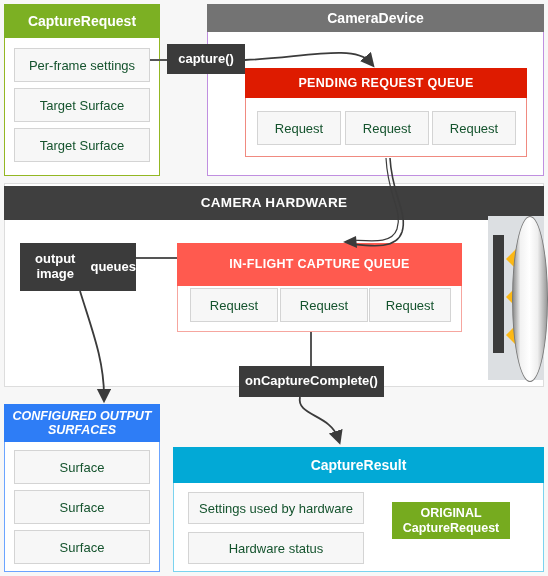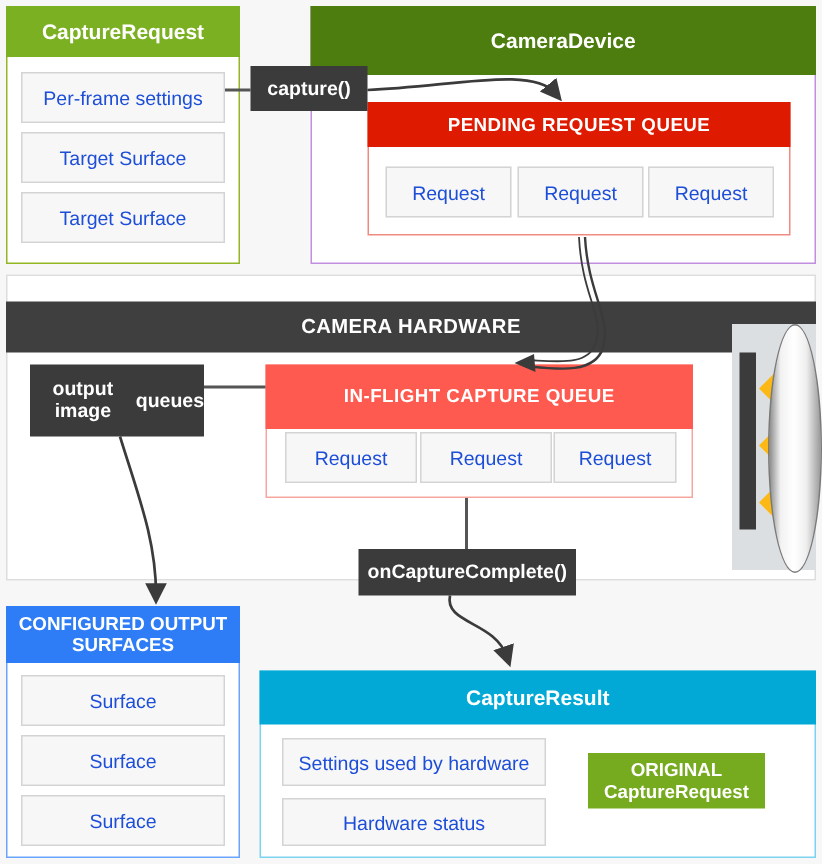--- a/index.html
+++ b/index.html
@@ -32,21 +32,21 @@
     line-height: 1.15;
   }
   .cell {
     position: absolute;
     box-sizing: border-box;
     background: #f7f7f7;
     border: 1px solid #d4d4d4;
     display: flex;
     align-items: center;
     justify-content: center;
-    color: #1d4ed8;
+    color: #14532d;
     font-size: 13px;
   }
   .dark-label {
     position: absolute;
     box-sizing: border-box;
     background: #3b3b3b;
     color: #ffffff;
     font-weight: bold;
     font-size: 13px;
     display: flex;
@@ -66,51 +66,51 @@
     z-index: 5;
   }
   
   #capreq-box { left: 4px; top: 4px; width: 156px; height: 172px;
                 border: 1px solid #93b723; }
   #capreq-hdr { left: 4px; top: 4px; width: 156px; height: 34px;
                 background: #7cb023; font-size: 14px; }
   
   #camdev-box { left: 207px; top: 4px; width: 337px; height: 172px;
                 border: 1px solid #c08fe0; }
-  #camdev-hdr { left: 207px; top: 4px; width: 337px; height: 46px;
-                background: #4d7c0f; font-size: 14px; }
+  #camdev-hdr { left: 207px; top: 4px; width: 337px; height: 28px;
+                background: #737373; font-size: 14px; }
   #pending-box { left: 245px; top: 68px; width: 282px; height: 89px;
                  border: 1px solid #f08a80; background:#fff; }
   #pending-hdr { left: 245px; top: 68px; width: 282px; height: 30px;
                  background: #de1b00; font-size: 12.5px; letter-spacing: .3px; }
   
   #hw-box { left: 4px; top: 183px; width: 540px; height: 204px;
             border: 1px solid #dddddd; }
-  #hw-hdr { left: 4px; top: 201px; width: 540px; height: 34px;
+  #hw-hdr { left: 4px; top: 186px; width: 540px; height: 34px;
             background: #3f3f3f; font-size: 13.5px; letter-spacing: .3px; }
   #inflight-box { left: 177px; top: 243px; width: 285px; height: 89px;
                   border: 1px solid #f6a69f; background:#fff; }
   #inflight-hdr { left: 177px; top: 243px; width: 285px; height: 43px;
                   background: #ff5a4f; font-size: 12.5px; letter-spacing: .3px; }
   
   #lens-panel { position:absolute; left: 488px; top: 216px; width: 56px;
                 height: 164px; background: #dcdfe2; z-index: 3; }
   #sensor-bar { position:absolute; left: 493px; top: 235px; width: 11px;
                 height: 118px; background: #3b3b3b; z-index: 4; }
   #lens-ellipse { position:absolute; left: 512px; top: 216px; width: 34px;
                   height: 164px; border-radius: 50%;
                   background: linear-gradient(90deg,#8c8c8c 0%,#f2f2f2 22%,
                               #ffffff 48%,#efefef 72%,#9a9a9a 100%);
                   border: 1px solid #7a7a7a; z-index: 5; }
   .arrow-y { position: absolute; z-index: 5; width: 26px; height: 20px; }
   
   #cos-box { left: 4px; top: 404px; width: 156px; height: 168px;
              border: 1px solid #6ba4ff; }
   #cos-hdr { left: 4px; top: 404px; width: 156px; height: 38px;
-             background: #2e7df6; font-size: 12.5px; }
+             background: #2e7df6; font-size: 12.5px; font-style: italic; }
   
   #capres-box { left: 173px; top: 447px; width: 371px; height: 125px;
                 border: 1px solid #7bd3ef; }
   #capres-hdr { left: 173px; top: 447px; width: 371px; height: 36px;
                 background: #02a9d6; font-size: 14px; }
   #orig-req { position: absolute; left: 392px; top: 502px; width: 118px;
               height: 37px; background: #76ab1f; color: #fff;
               font-weight: bold; font-size: 12.5px; display: flex;
               align-items: center; justify-content: center; text-align: center;
               line-height: 1.2; }

